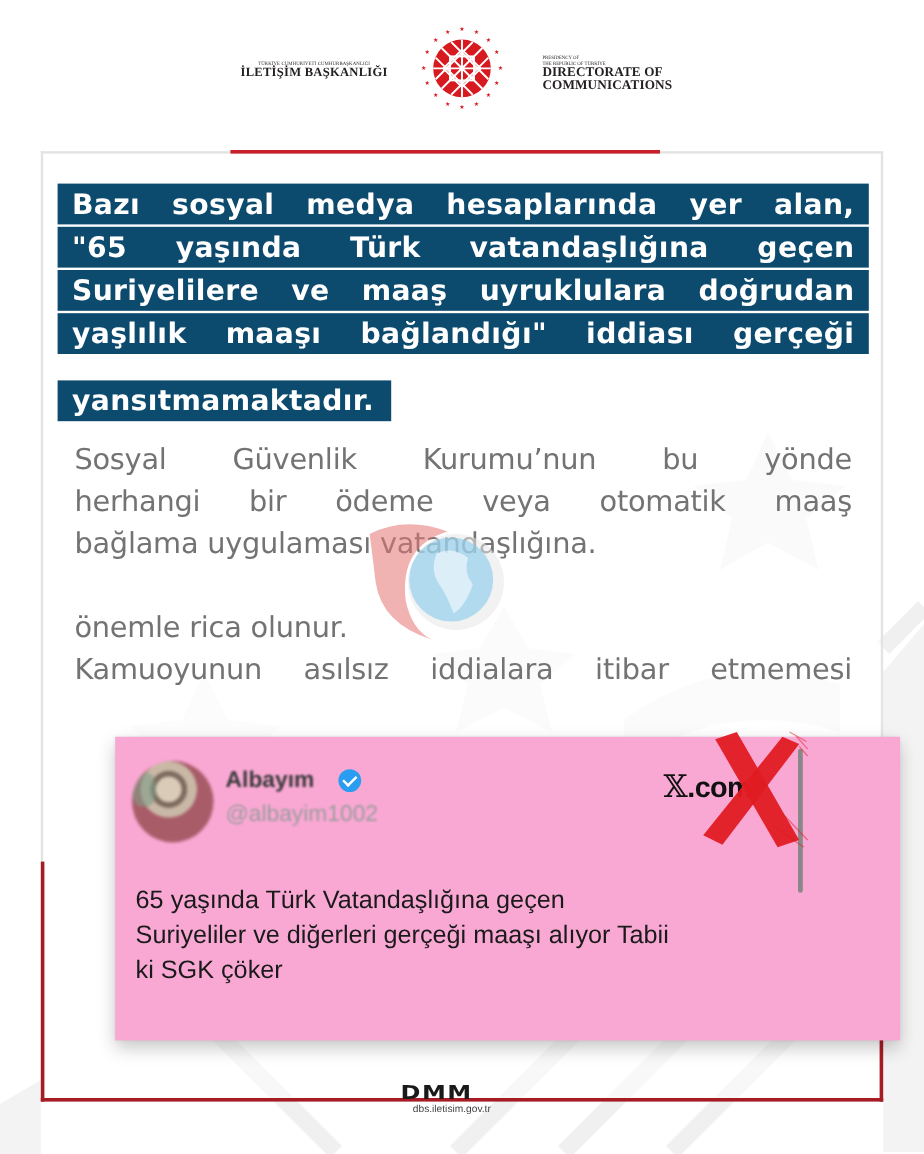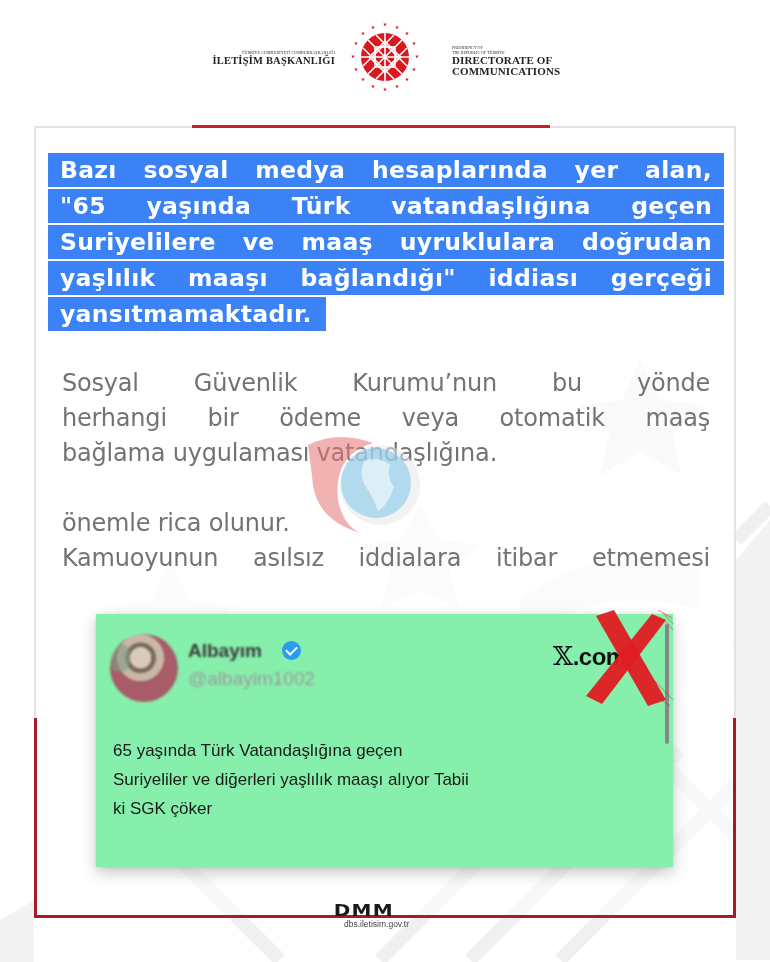--- a/index.html
+++ b/index.html
@@ -5,72 +5,72 @@
   * { box-sizing: border-box; margin: 0; padding: 0; }
   html, body { width: 770px; height: 962px; overflow: hidden; background: #ffffff; }
   body { position: relative; font-family: "DejaVu Sans", sans-serif; }
 
   
   .bg-pattern { position: absolute; inset: 0; z-index: 0; overflow: hidden; }
   .bg-pattern svg { position: absolute; left: 0; top: 0; }
 
   
   .header { position: absolute; top: 0; left: 0; width: 770px; height: 110px; z-index: 2; }
-  .hdr-left { position: absolute; right: 435px; top: 50px; text-align: right; font-family: "Liberation Serif", serif; color: #231f20; }
+  .hdr-left { position: absolute; right: 447px; top: 50px; text-align: center; font-family: "Liberation Serif", serif; color: #231f20; }
   .hdr-left .small { font-size: 4px; letter-spacing: 0.1px; line-height: 5px; }
   .hdr-left .big { font-size: 10.5px; font-weight: bold; line-height: 12px; letter-spacing: 0.2px; }
   .hdr-right { position: absolute; left: 452px; top: 45px; font-family: "Liberation Serif", serif; color: #231f20; }
   .hdr-right .small { font-size: 4px; line-height: 5px; }
   .hdr-right .big { font-size: 11px; font-weight: bold; line-height: 10.5px; letter-spacing: 0.1px; }
   .emblem { position: absolute; left: 348px; top: 20px; width: 74px; width: 74px; height: 74px; }
 
   
   .frame-top-grey { position: absolute; left: 34px; top: 126px; width: 702px; height: 2px; background: #e3e3e3; z-index: 1; }
   .frame-top-red { position: absolute; left: 192px; top: 125px; width: 358px; height: 3px; background: #c8202a; z-index: 2; }
   .frame-left-grey { position: absolute; left: 34px; top: 126px; width: 2px; height: 592px; background: #e3e3e3; z-index: 1; }
   .frame-left-red { position: absolute; left: 34px; top: 718px; width: 3px; height: 200px; background: #a61c25; z-index: 2; }
   .frame-right-grey { position: absolute; left: 734px; top: 126px; width: 2px; height: 592px; background: #e3e3e3; z-index: 1; }
   .frame-right-red { position: absolute; left: 733px; top: 718px; width: 3px; height: 200px; background: #a61c25; z-index: 2; }
   .frame-bottom-red { position: absolute; left: 34px; top: 915px; width: 702px; height: 3px; background: #a61c25; z-index: 2; }
   .frame-fill { position: absolute; left: 36px; top: 128px; width: 698px; height: 787px; background: rgba(255,255,255,0.55); z-index: 1; }
 
   
   .headline { position: absolute; left: 48px; top: 153px; width: 676px; z-index: 3; }
-  .hl-line { display: block; background: #3b82f6; color: #ffffff; font-family: "DejaVu Sans", sans-serif; font-weight: bold;
+  .hl-line { display: block; background: #0c4a6e; color: #ffffff; font-family: "DejaVu Sans", sans-serif; font-weight: bold;
              font-size: 23.5px; line-height: 34px; height: 34px; padding: 0 12px; margin-bottom: 2px; white-space: nowrap;
              text-align: justify; text-align-last: justify; letter-spacing: 0.3px; overflow: hidden; }
-  .hl-line.last { display: inline-block; text-align: right; text-align-last: left; margin-top: 0; padding-right: 14px; }
+  .hl-line.last { display: inline-block; text-align: right; text-align-last: left; margin-top: 20px; padding-right: 14px; }
 
   
   .body-text { position: absolute; left: 62px; width: 648px; z-index: 3; color: #737373; font-family: "DejaVu Sans", sans-serif;
                font-size: 24px; line-height: 35px; letter-spacing: -0.2px; }
   .body-text .ln { display: block; text-align: justify; text-align-last: justify; white-space: nowrap; }
   .body-text .ln.nl { text-align-last: left; }
   .p1 { top: 366px; }
   .p2 { top: 506px; }
 
   
   .watermark { position: absolute; left: 298px; top: 425px; width: 130px; height: 110px; z-index: 4; pointer-events: none; }
 
   
-  .tweet { position: absolute; left: 96px; top: 614px; width: 577px; height: 253px; background: #86efac; z-index: 3;
+  .tweet { position: absolute; left: 96px; top: 614px; width: 654px; height: 253px; background: #f9a8d4; z-index: 3;
            box-shadow: 0 6px 14px rgba(0,0,0,0.22), 0 0 3px rgba(0,0,0,0.10); }
   .avatar { position: absolute; left: 14px; top: 20px; width: 68px; height: 68px; border-radius: 50%;
             background: radial-gradient(circle at 45% 35%, #d9cbb8 0 18%, #7c6a5e 19% 26%, #c9b8a6 27% 40%, #a85c68 41% 100%);
             filter: blur(1.2px); overflow: hidden; }
   .avatar::after { content: ""; position: absolute; left: 0; top: 10px; width: 20px; height: 28px; background: #7e9d87; opacity: .6; border-radius: 40%; }
   .uname { position: absolute; left: 92px; top: 26px; font-family: "Liberation Sans", sans-serif; font-weight: bold; font-size: 19px; color: #3a3a3a; filter: blur(1px); }
   .verified { position: absolute; left: 186px; top: 27px; width: 19px; height: 19px; border-radius: 50%; background: #2a9df0; filter: blur(0.6px); }
   .verified::after { content: ""; position: absolute; left: 6px; top: 3px; width: 5px; height: 9px; border: solid #fff; border-width: 0 2.5px 2.5px 0; transform: rotate(45deg); }
   .handle { position: absolute; left: 92px; top: 54px; font-family: "Liberation Sans", sans-serif; font-size: 19px; color: #9c9c9c; filter: blur(1.1px); }
   .xcom { position: absolute; left: 457px; top: 27px; font-family: "Liberation Sans", sans-serif; font-weight: bold; font-size: 24px; color: #111; letter-spacing: -0.5px; }
   .xcom .xglyph { font-family: "DejaVu Serif", serif; font-weight: normal; font-size: 26px; }
   .red-x { position: absolute; left: 478px; top: -6px; width: 100px; height: 100px; z-index: 5; }
   .scroll-thumb { position: absolute; left: 569px; top: 10px; width: 4px; height: 120px; background: #888888; border-radius: 2px; }
-  .tweet-text { position: absolute; left: 17px; top: 122px; width: 540px; font-family: "Liberation Sans", sans-serif; font-size: 17px; line-height: 29px; color: #1a1a1a; }
+  .tweet-text { position: absolute; left: 17px; top: 122px; width: 540px; font-family: "Liberation Sans", sans-serif; font-size: 21px; line-height: 29px; color: #1a1a1a; }
 
   
   .footer { position: absolute; left: 344px; top: 903px; width: 82px; z-index: 3; }
   .dmm { font-family: "DejaVu Sans", sans-serif; font-weight: bold; font-size: 16px; letter-spacing: 1px; color: #1a1a1a; line-height: 16px; transform: scaleX(1.25); }
   .site { font-family: "Liberation Sans", sans-serif; font-size: 8.5px; color: #444; line-height: 11px; }
 </style>
 </head>
 <body>
 
 <div class="bg-pattern">
@@ -176,21 +176,21 @@
   <svg class="red-x" viewBox="0 0 100 100">
     <path d="M22 8 L40 2 L92 92 L74 98Z" fill="#e01b22" opacity="0.95"></path>
     <path d="M78 6 L92 12 L28 96 L12 88Z" fill="#e01b22" opacity="0.95"></path>
     <g stroke="#e01b22" stroke-width="1" opacity="0.5">
       <path d="M84 2 L98 10 M88 4 L99 16 M92 14 L99 22 M70 80 L96 98 M80 72 L99 92"></path>
     </g>
   </svg>
   <div class="scroll-thumb"></div>
   <div class="tweet-text">
     <div>65 yaşında Türk Vatandaşlığına geçen</div>
-    <div>Suriyeliler ve diğerleri yaşlılık maaşı alıyor Tabii</div>
+    <div>Suriyeliler ve diğerleri gerçeği maaşı alıyor Tabii</div>
     <div>ki SGK çöker</div>
   </div>
 </div>
 
 <div class="footer">
   <div class="dmm">DMM</div>
   <div class="site">dbs.iletisim.gov.tr</div>
 </div>
 
 </body></html>

